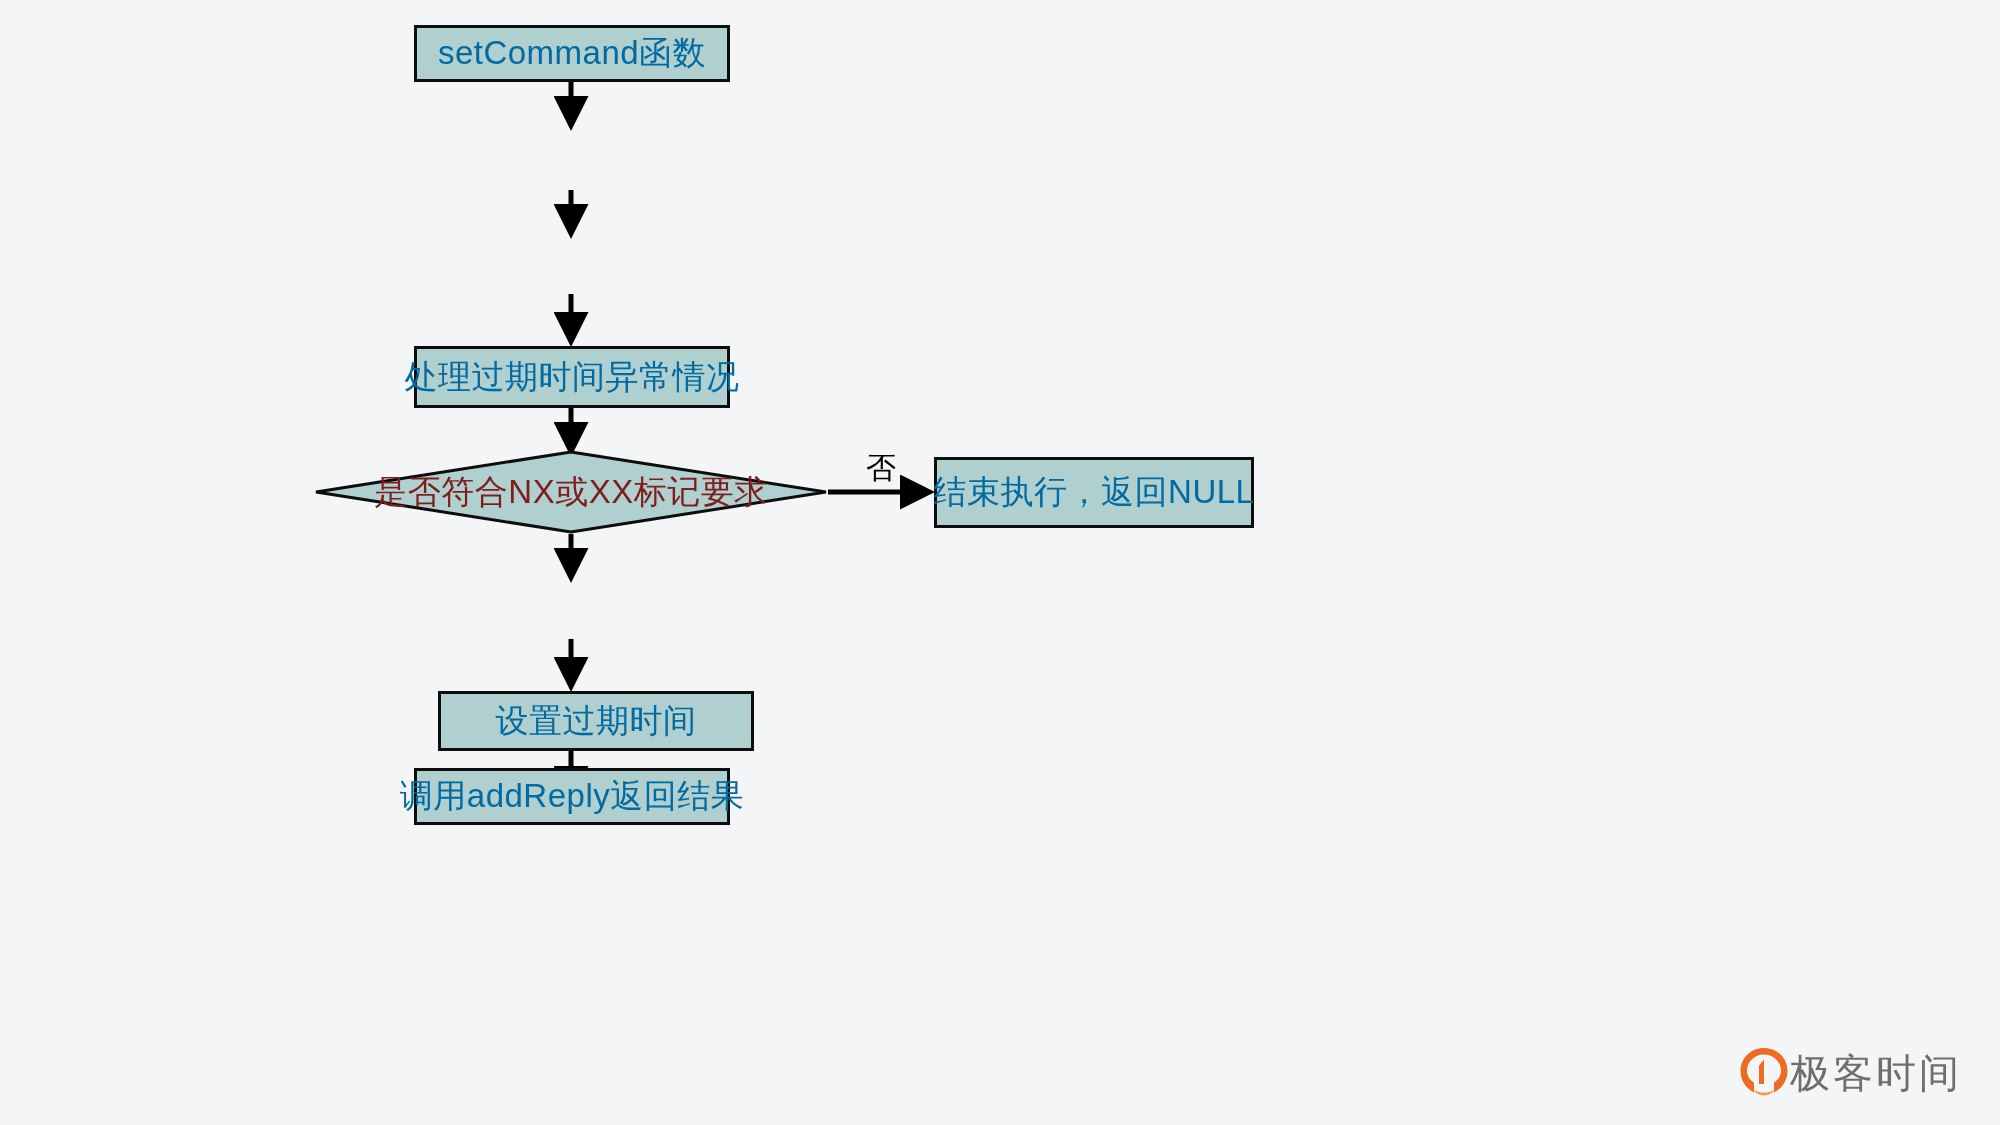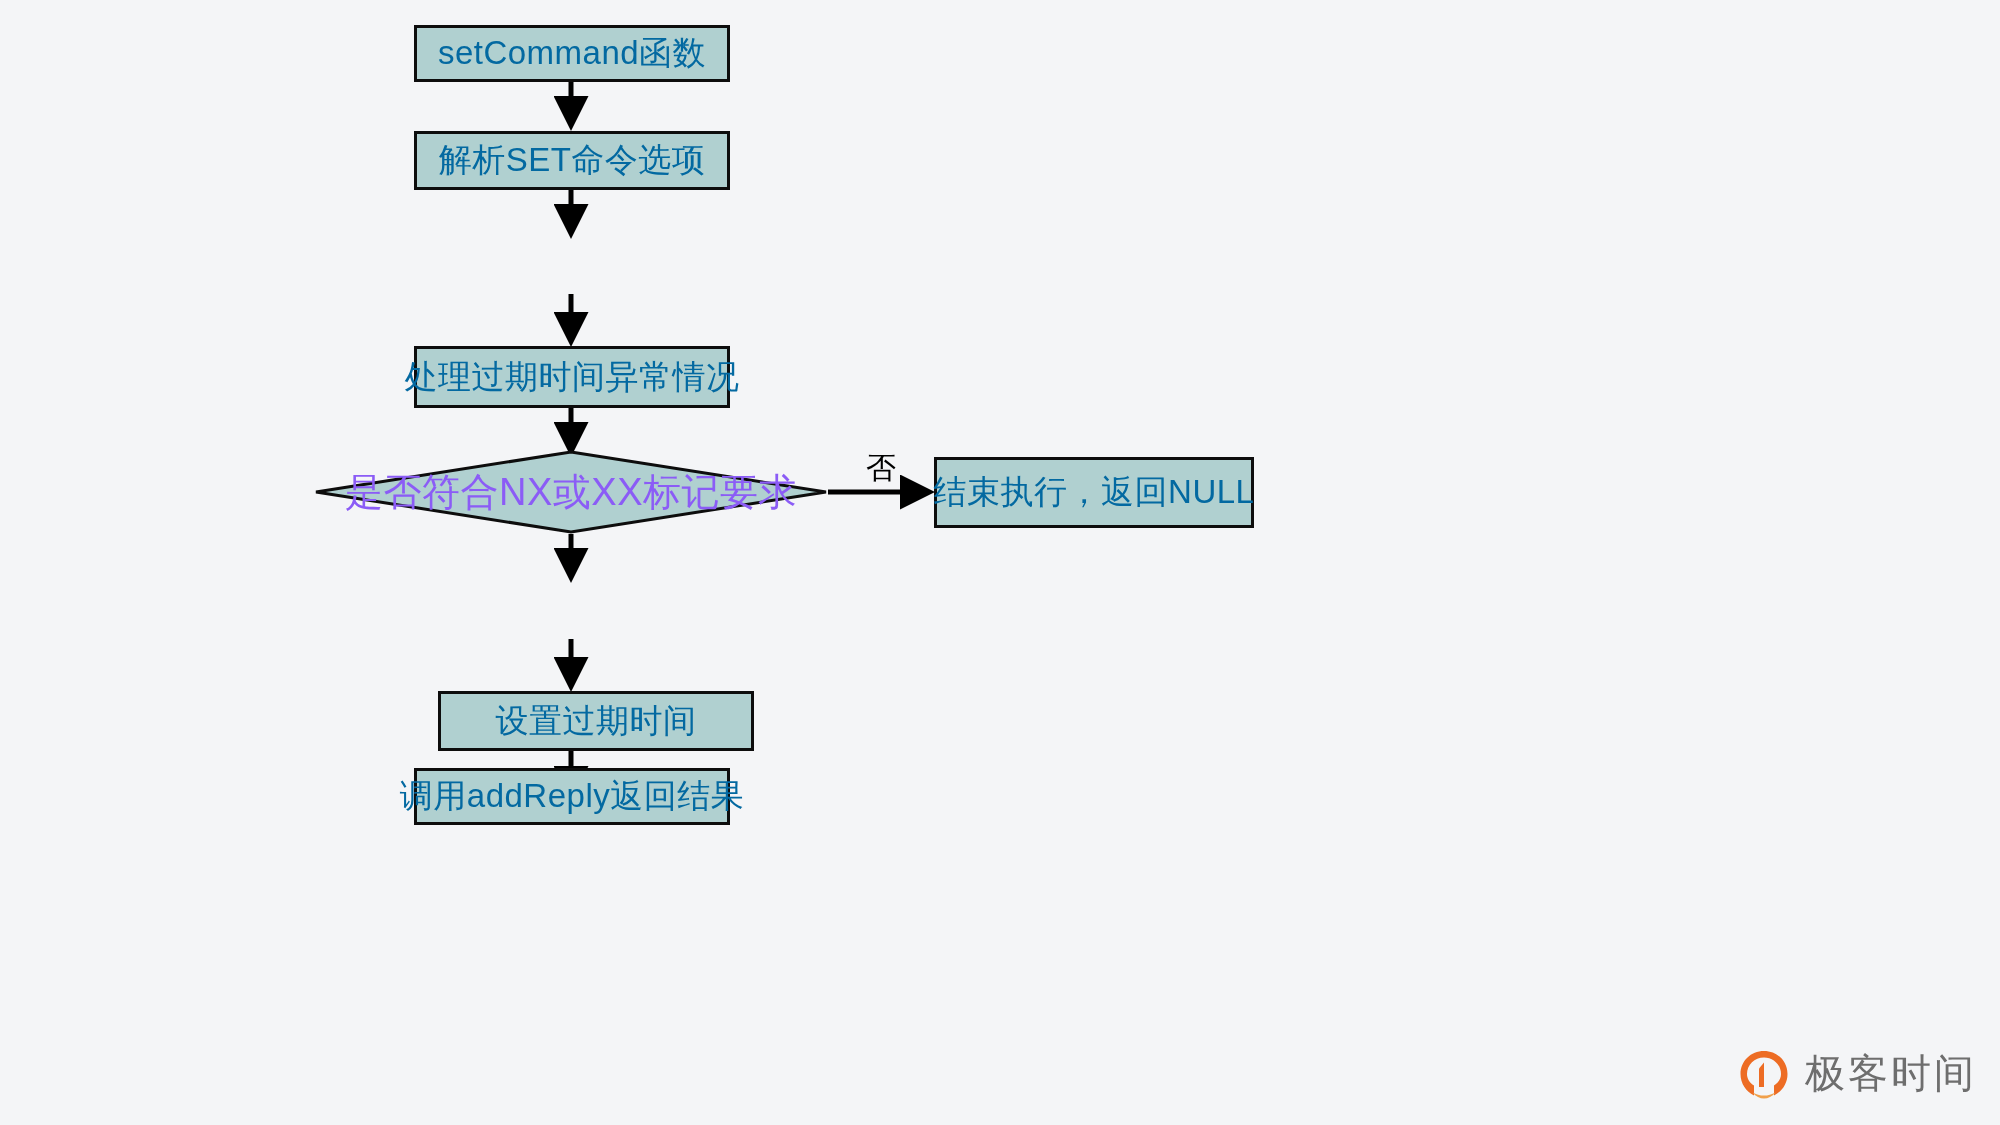--- a/index.html
+++ b/index.html
@@ -38,44 +38,44 @@
   }
   .diamond-wrap svg {
     position: absolute;
     left: 0;
     top: 0;
     overflow: visible;
   }
   .diamond-label {
     position: relative;
     z-index: 2;
-    color: #8b5cf6;
-    font-size: 38px;
+    color: #7f1d1d;
+    font-size: 33px;
     white-space: nowrap;
     letter-spacing: 0.5px;
   }
   .edge-layer {
     position: absolute;
     left: 0;
     top: 0;
     width: 2000px;
     height: 1125px;
     pointer-events: none;
   }
   .edge-label {
     position: absolute;
     color: #000000;
     font-size: 30px;
     white-space: nowrap;
   }
   .watermark {
     position: absolute;
     display: flex;
-    align-items: flex-end;
-    gap: 15px;
+    align-items: flex-start;
+    gap: 0;
   }
   .wm-logo {
     width: 52px;
     height: 52px;
     position: relative;
   }
   .wm-text {
     font-size: 40px;
     color: #6e6e6e;
     letter-spacing: 3px;
@@ -107,21 +107,20 @@
 
     <line x1="571" y1="534" x2="571" y2="576" stroke="#000000" stroke-width="5" marker-end="url(#arrowhead)"></line>
 
     <line x1="571" y1="639" x2="571" y2="685" stroke="#000000" stroke-width="5" marker-end="url(#arrowhead)"></line>
 
     <line x1="571" y1="748" x2="571" y2="794" stroke="#000000" stroke-width="5" marker-end="url(#arrowhead)"></line>
   </svg>
 
   <div class="node" style="left:414px; top:25px; width:316px; height:57px;">setCommand函数</div>
 
-  <div class="node" style="left:414px; top:131px; width:316px; height:59px;">解析SET命令选项</div>
 
 
   <div class="node" style="left:414px; top:346px; width:316px; height:62px;">处理过期时间异常情况</div>
 
   <div class="diamond-wrap" style="left:314px; top:450px; width:514px; height:84px;">
     <svg width="514" height="84" viewBox="0 0 514 84">
       <polygon points="257,2 512,42 257,82 2,42" fill="#b0d0d0" stroke="#0d0d0d" stroke-width="3"></polygon>
     </svg>
     <span class="diamond-label">是否符合NX或XX标记要求</span>
   </div>

